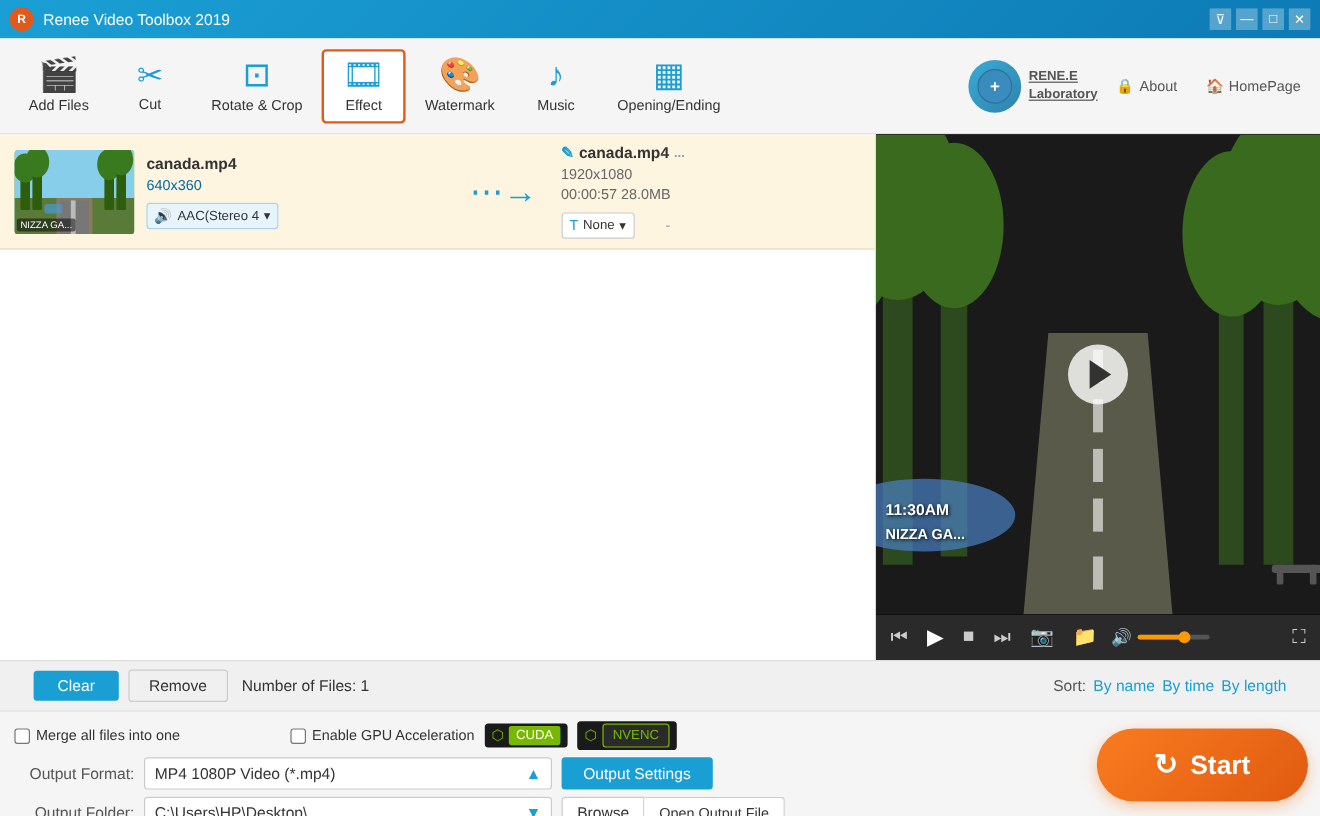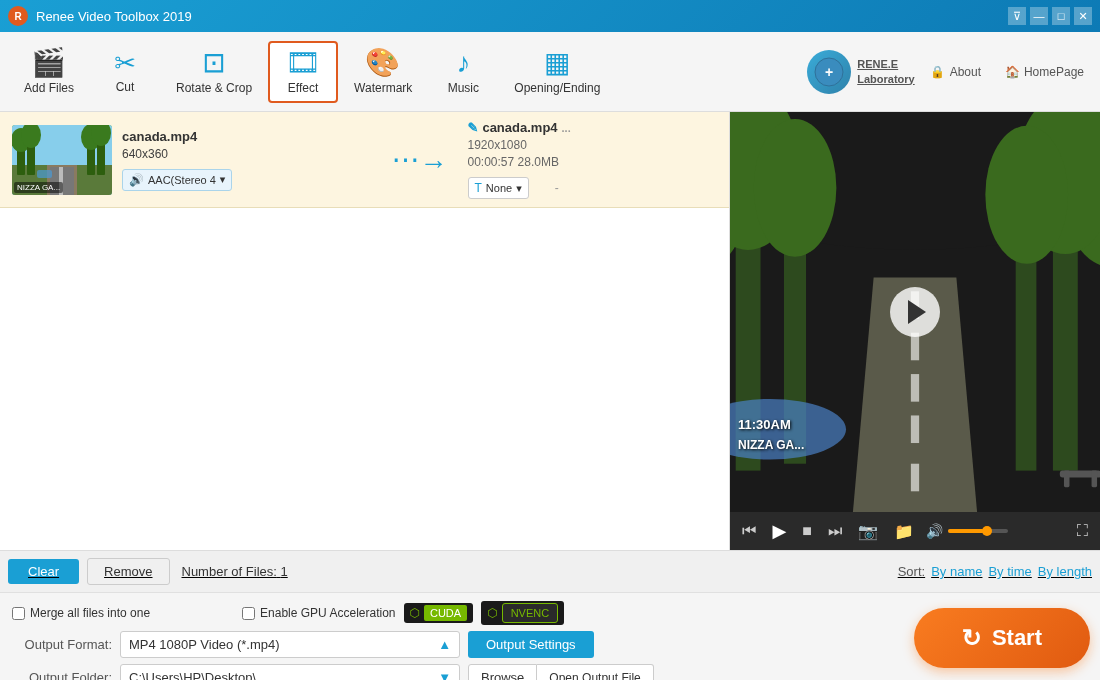--- a/index.html
+++ b/index.html
@@ -133,21 +133,21 @@
       position: absolute; bottom: 2px; left: 2px;
       font-size: 8px; color: white; background: rgba(0,0,0,0.5);
       padding: 1px 3px; border-radius: 2px;
     }
     .file-info {
       flex: 1;
       font-size: 12px;
       color: #333;
     }
     .file-info .filename { font-weight: bold; font-size: 13px; margin-bottom: 3px; }
-    .file-info .resolution { color: #404040; margin-bottom: 3px; }
+    .file-info .resolution { color: #0369a1; margin-bottom: 3px; }
     .file-info .duration-size { color: #666; }
     .arrow-section {
       display: flex; align-items: center; justify-content: center;
       padding: 0 10px;
     }
     .arrow-icon { color: #1a9fd4; font-size: 28px; }
     .output-info {
       flex: 1;
       font-size: 12px;
       color: #333;
@@ -245,26 +245,25 @@
       border-radius: 50%;
       position: absolute;
       top: -3px; left: 58%;
     }
     .vc-fullscreen { color: #ccc; font-size: 16px; cursor: pointer; margin-left: auto; }
 
     
     .bottom-bar {
       background: #f0f0f0;
       border-top: 1px solid #ddd;
-      padding: 6px 8px;
+      padding: 6px 28px;
       display: flex;
       align-items: center;
       gap: 8px;
       height: 42px;
-      text-decoration: underline;
     }
     .clear-btn {
       background: #1a9fd4;
       color: white; border: none;
       padding: 5px 20px;
       border-radius: 3px; cursor: pointer;
       font-size: 13px;
     }
     .remove-btn {
       background: #f0f0f0;

